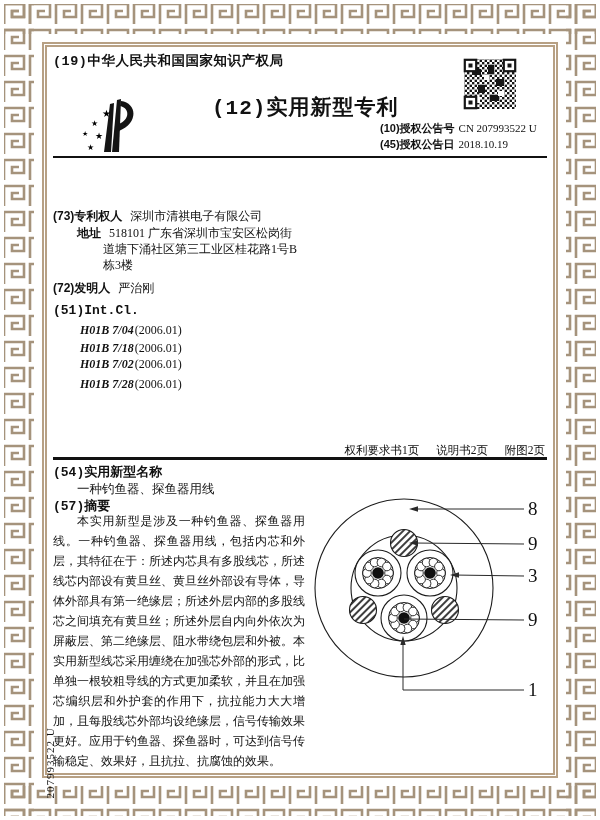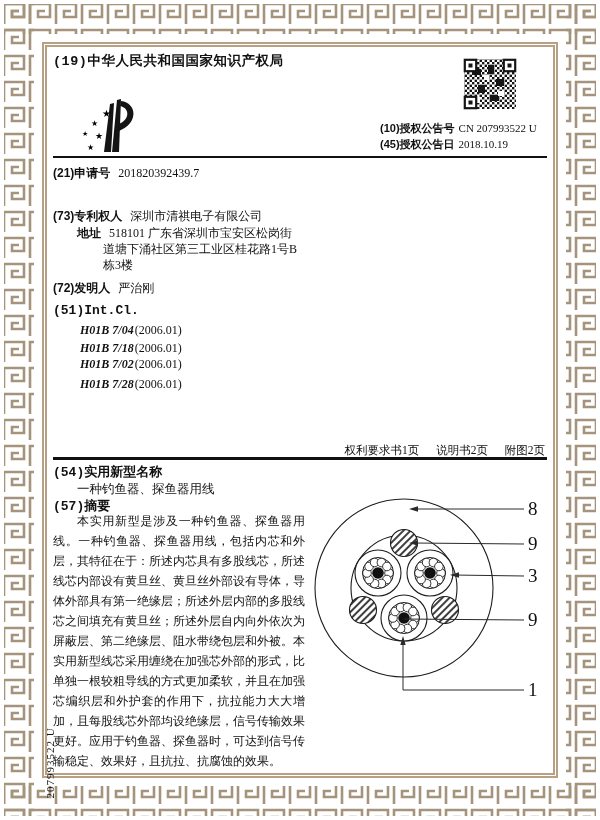--- a/index.html
+++ b/index.html
@@ -46,20 +46,21 @@
     <polygon points="30,14 34,13 31,62 24,62" fill="#141414"></polygon>
     <polygon points="37,10 41,9 39,62 32,62" fill="#141414"></polygon>
     <path d="M41 11 C57 13 59 33 39 41 L38.5 34 C50 30 50 18 40 16 Z" fill="#141414"></path>
     <text x="22" y="27" font-size="10">★</text>
     <text x="11" y="36" font-size="8">★</text>
     <text x="2" y="46" font-size="7">★</text>
     <text x="15" y="49" font-size="9">★</text>
     <text x="7" y="60" font-size="8">★</text>
   </svg>
 
+  <div class="abs hei" style="left:212px;top:93px;font-size:21px;letter-spacing:1px;">(12)实用新型专利</div>
 
   <svg class="abs" style="left:462px;top:57px;" width="56" height="54" viewBox="0 0 56 54">
     <defs>
       <pattern id="qrn" width="5" height="5" patternUnits="userSpaceOnUse">
         <rect x="0" y="0" width="2.4" height="2.4" fill="#161616"></rect>
         <rect x="2.6" y="2.6" width="2.4" height="2.4" fill="#161616"></rect>
       </pattern>
     </defs>
     <rect x="0" y="0" width="56" height="54" fill="#fff"></rect>
     <rect x="2" y="2" width="52" height="50" fill="url(#qrn)"></rect>
@@ -90,23 +91,20 @@
 
   <div class="row" style="left:380px;top:121px;font-size:11px;">
     <span class="lab" style="margin-right:4px;">(10)授权公告号</span><span>CN 207993522 U</span>
   </div>
   <div class="row" style="left:380px;top:137px;font-size:11px;">
     <span class="lab" style="margin-right:4px;">(45)授权公告日</span><span>2018.10.19</span>
   </div>
 
   <div class="rule" style="left:53px;top:156px;width:494px;height:2px;"></div>
 
-  <div class="row" style="left:53px;top:165px;">
-    <span class="lab">(21)申请号</span><span>201820392439.7</span>
-  </div>
   <div class="row" style="left:53px;top:208px;">
     <span class="lab">(73)专利权人</span><span>深圳市清祺电子有限公司</span>
   </div>
   <div class="row" style="left:77px;top:225px;">
     <span class="lab">地址</span><span>518101 广东省深圳市宝安区松岗街</span>
   </div>
   <div class="row" style="left:103px;top:241px;">
     <span>道塘下涌社区第三工业区桂花路1号B</span>
   </div>
   <div class="row" style="left:103px;top:257px;">

